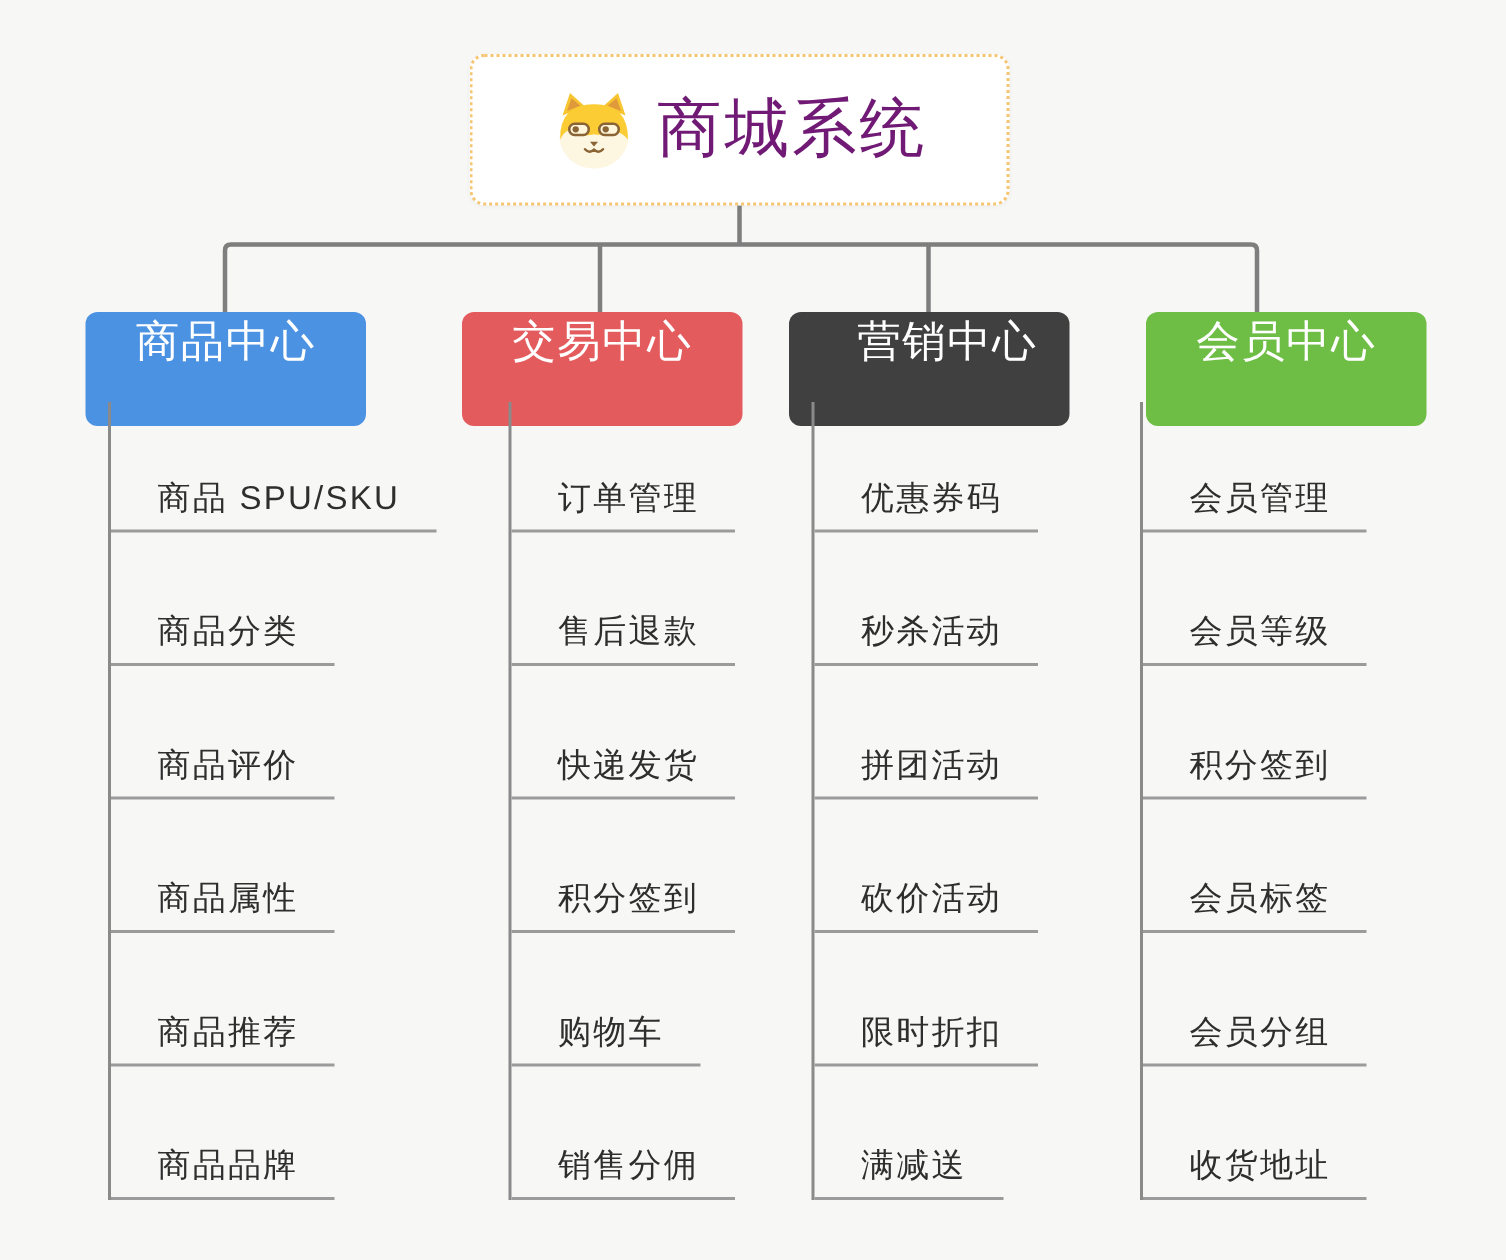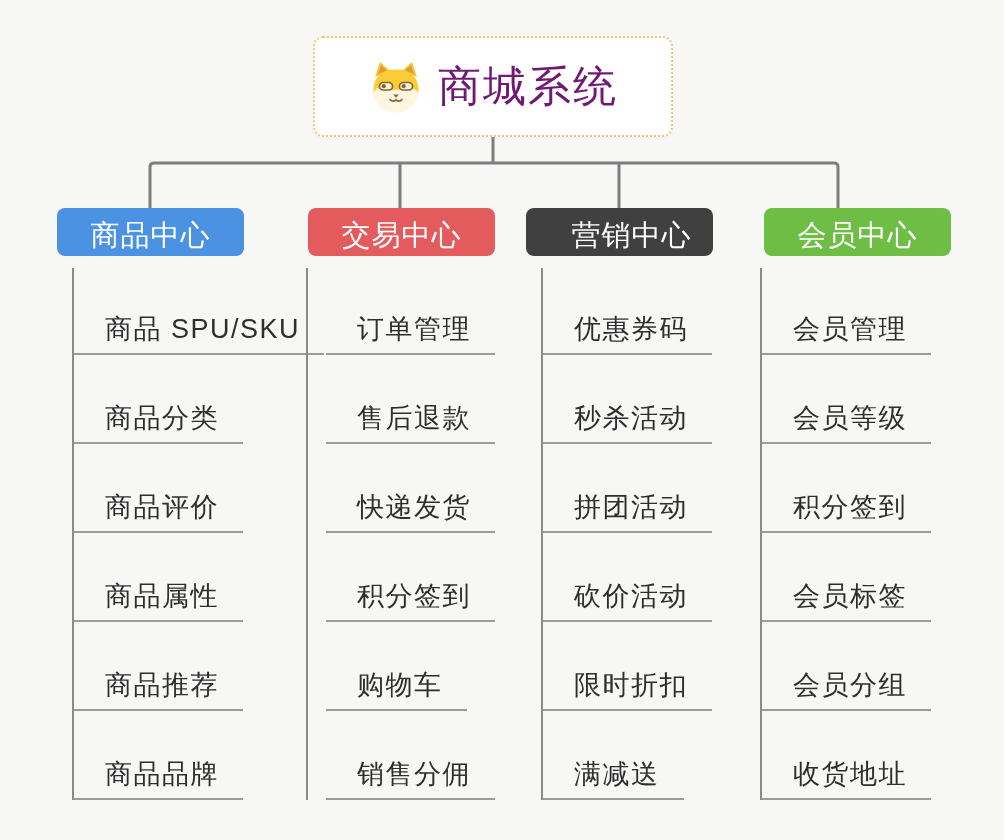--- a/index.html
+++ b/index.html
@@ -43,61 +43,61 @@
     font-size: 43px;
     letter-spacing: 2px;
     line-height: 1;
   }
   .root-icon { display: inline-flex; }
 
   
   .branch {
     position: absolute;
     top: 208px;
-    width: 187px; height: 48px;
+    width: 187px; height: 76px;
     border-radius: 8px;
     display: flex;
-    align-items: flex-end;
+    align-items: flex-start;
     justify-content: center;
     color: #FFFFFF;
     font-size: 29px;
     letter-spacing: 1px;
     cursor: pointer;
   }
   .branch-1 { left: 57px; }
   .branch-2 { left: 308px; }
   .branch-3 { left: 526px; }
   .branch-4 { left: 764px; }
 
   
   .column {
     position: absolute;
     top: 268px;
     border-left: 2px solid #8A8A8A;
   }
   .col-1 { left: 72px; }
-  .col-2 { left: 306px; padding-left: 18px; }
+  .col-2 { left: 339px; }
   .col-3 { left: 541px; }
   .col-4 { left: 760px; }
 
   .leaf-row {
     position: relative;
     height: 89px;
     width: 215px;
   }
   .leaf-row.row-first { height: 87px; }
 
   .leaf {
     position: absolute;
     left: 0; bottom: 0;
     display: inline-block;
     white-space: nowrap;
     padding: 0 24px 6px 31px;
     border-bottom: 2px solid #9B9B9B;
-    font-size: 27px;
+    font-size: 22px;
     letter-spacing: 1.5px;
     color: #2E2E2E;
     cursor: pointer;
   }
 </style>
 </head>
 <body>
 
 <div class="canvas">
 

